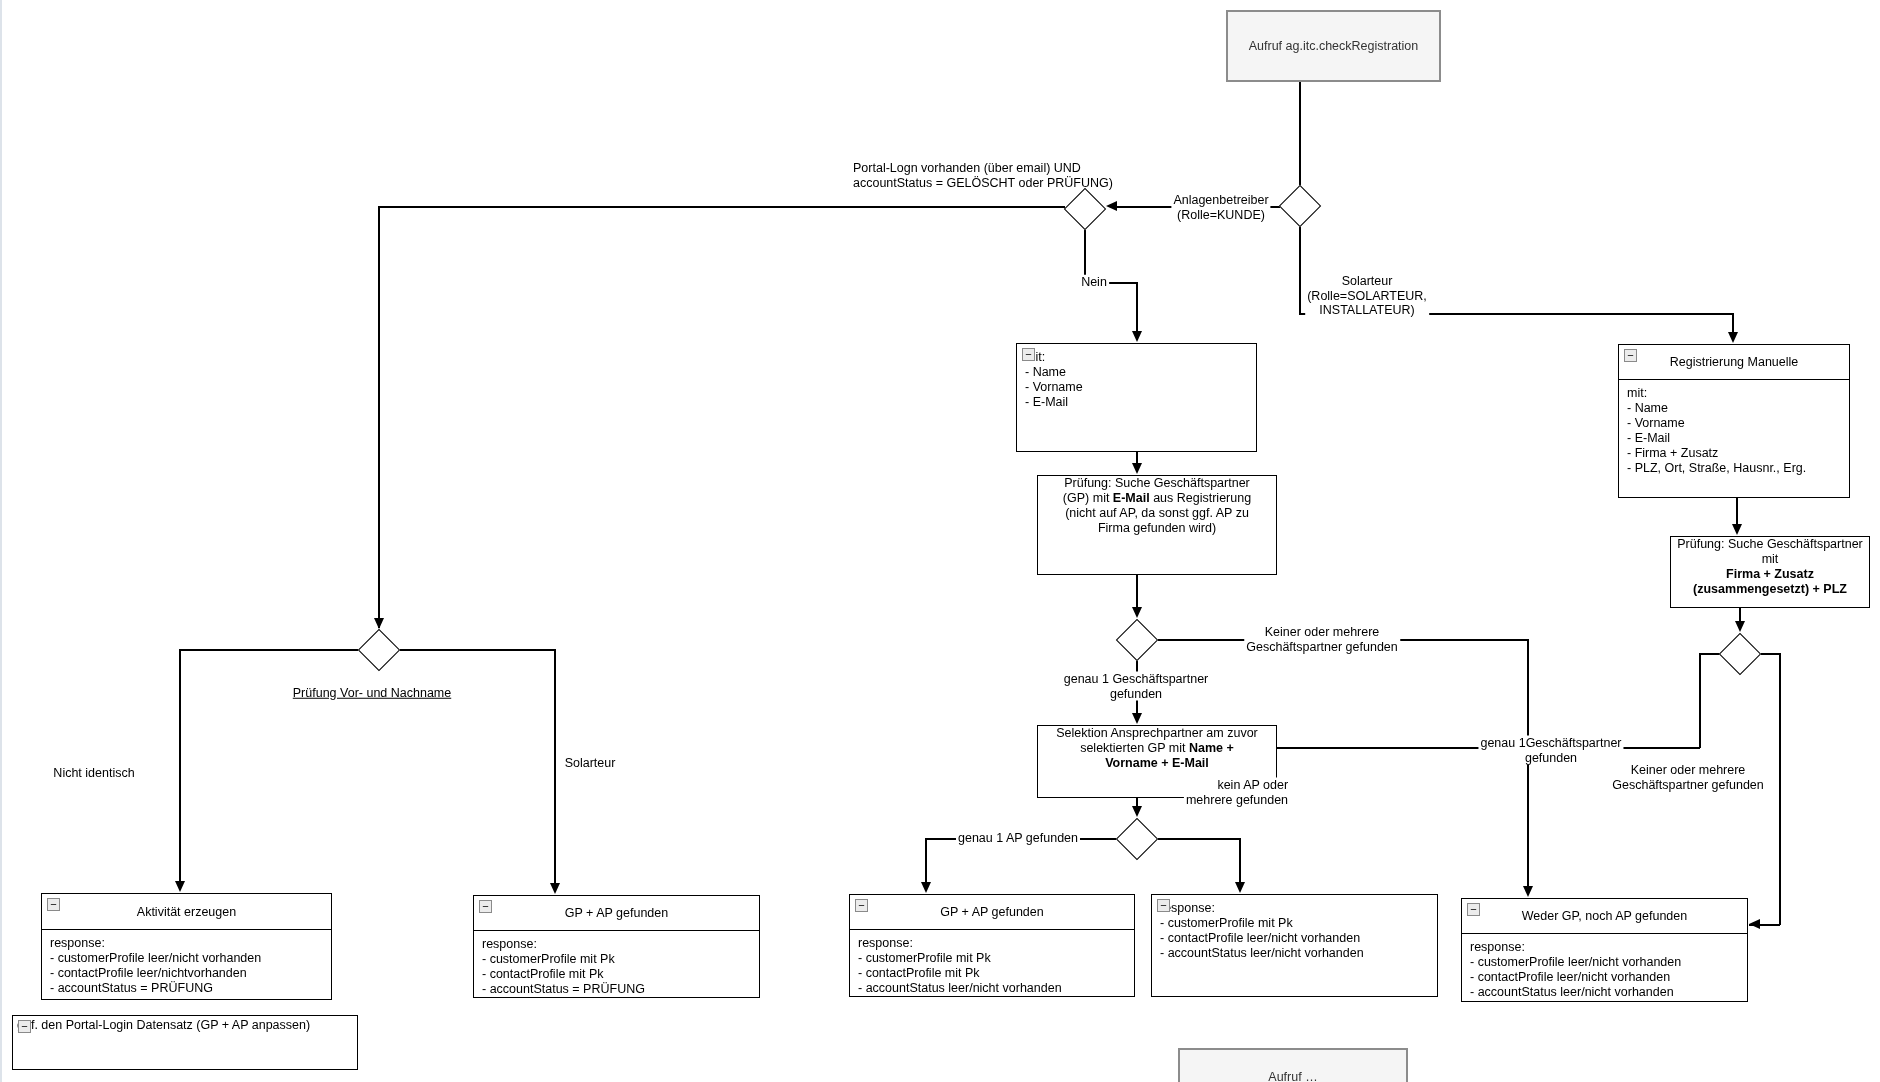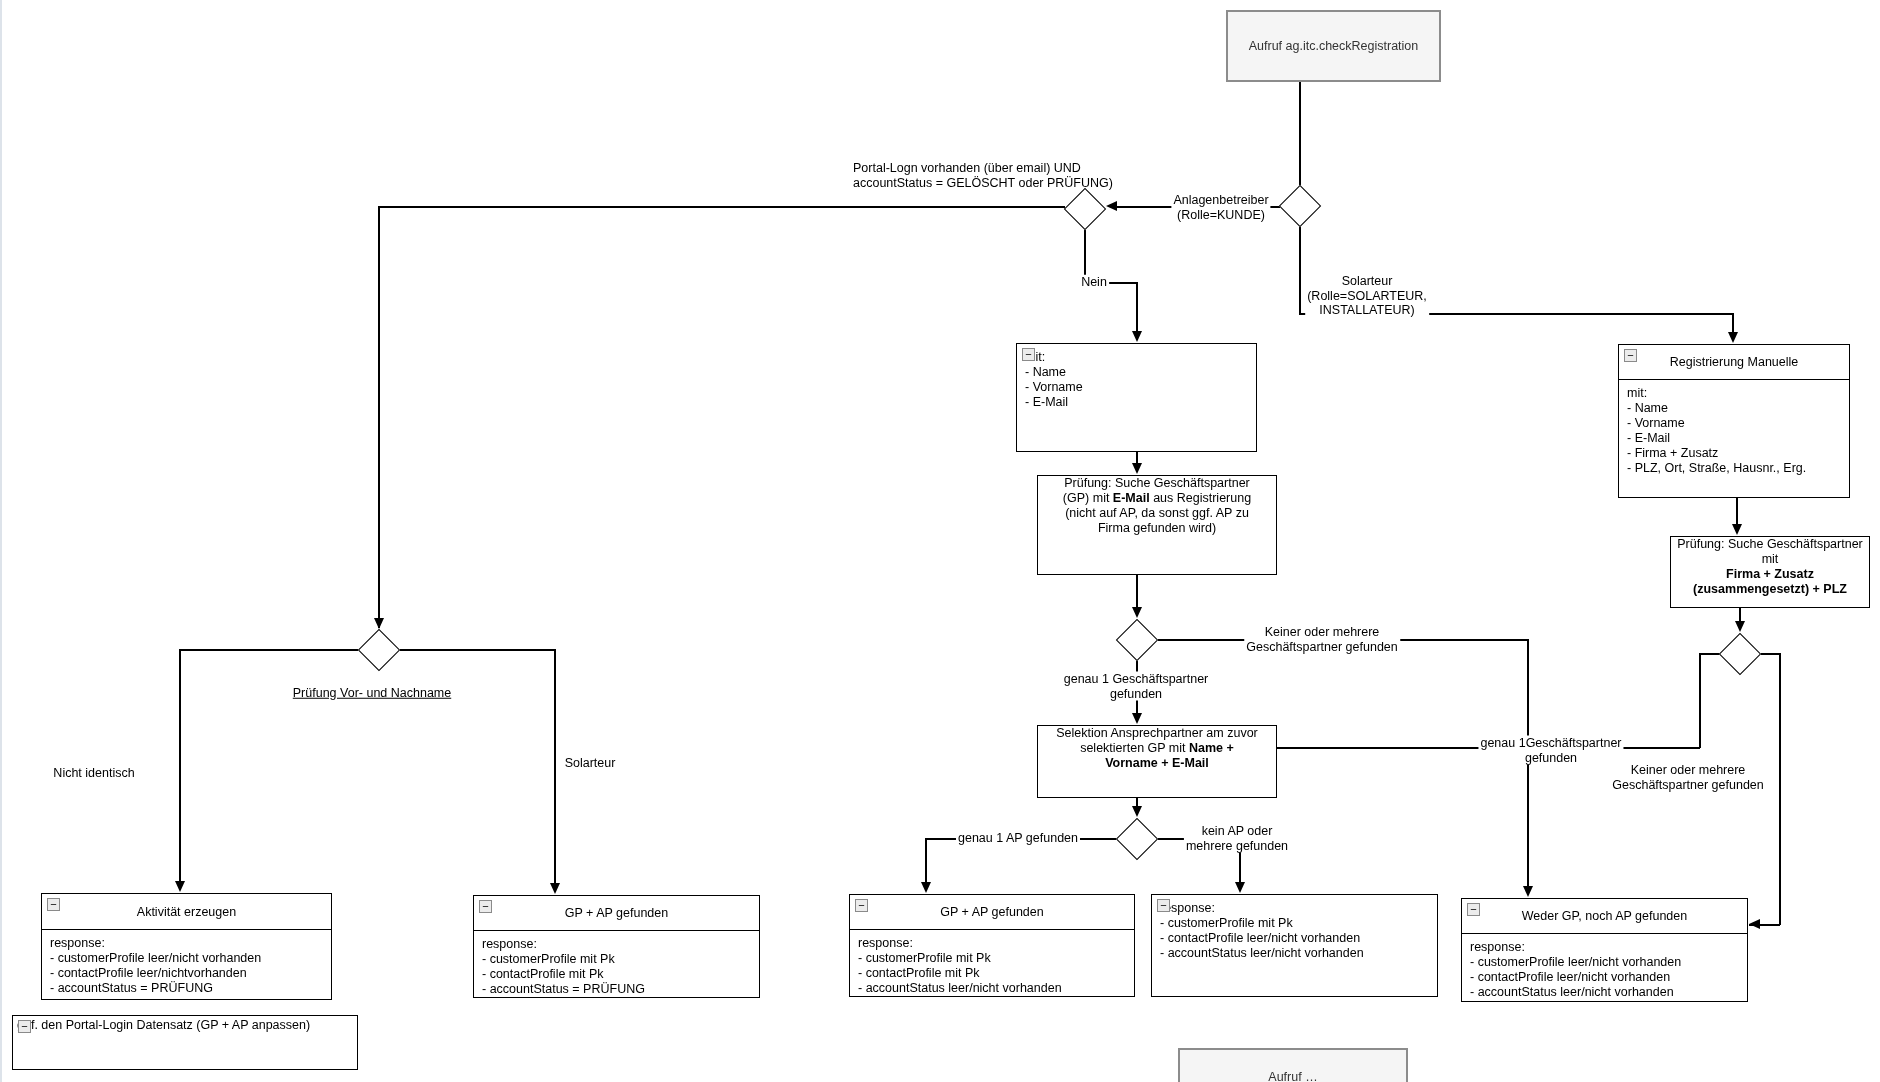--- a/index.html
+++ b/index.html
@@ -163,16 +163,16 @@
 
 <div class="elbl" style="left:1221px;top:207px;">Anlagenbetreiber<br>(Rolle=KUNDE)</div>
 <div class="elbl tl" style="left:851px;top:161px;">Portal-Logn vorhanden (über email) UND<br>accountStatus = GELÖSCHT oder PRÜFUNG)</div>
 <div class="elbl" style="left:1094px;top:282px;">Nein</div>
 <div class="elbl" style="left:1367px;top:296px;">Solarteur<br>(Rolle=SOLARTEUR,<br>INSTALLATEUR)</div>
 <div class="elbl" style="left:1136px;top:686px;">genau 1 Geschäftspartner<br>gefunden</div>
 <div class="elbl" style="left:1322px;top:639px;">Keiner oder mehrere<br>Geschäftspartner gefunden</div>
 <div class="elbl" style="left:1551px;top:750px;">genau 1Geschäftspartner<br>gefunden</div>
 <div class="elbl" style="left:1688px;top:777px;">Keiner oder mehrere<br>Geschäftspartner gefunden</div>
 <div class="elbl" style="left:1018px;top:838px;">genau 1 AP gefunden</div>
-<div class="elbl" style="left:1237px;top:838px;">kein AP oder<br>mehrere gefunden</div>
+<div class="elbl" style="left:1237px;top:792px;text-align:right;">kein AP oder<br>mehrere gefunden</div>
 <div class="elbl" style="left:372px;top:693px;text-decoration:underline;">Prüfung Vor- und Nachname</div>
 <div class="elbl" style="left:94px;top:773px;">Nicht identisch</div>
 <div class="elbl" style="left:590px;top:763px;">Solarteur</div>
 
 </body></html>

